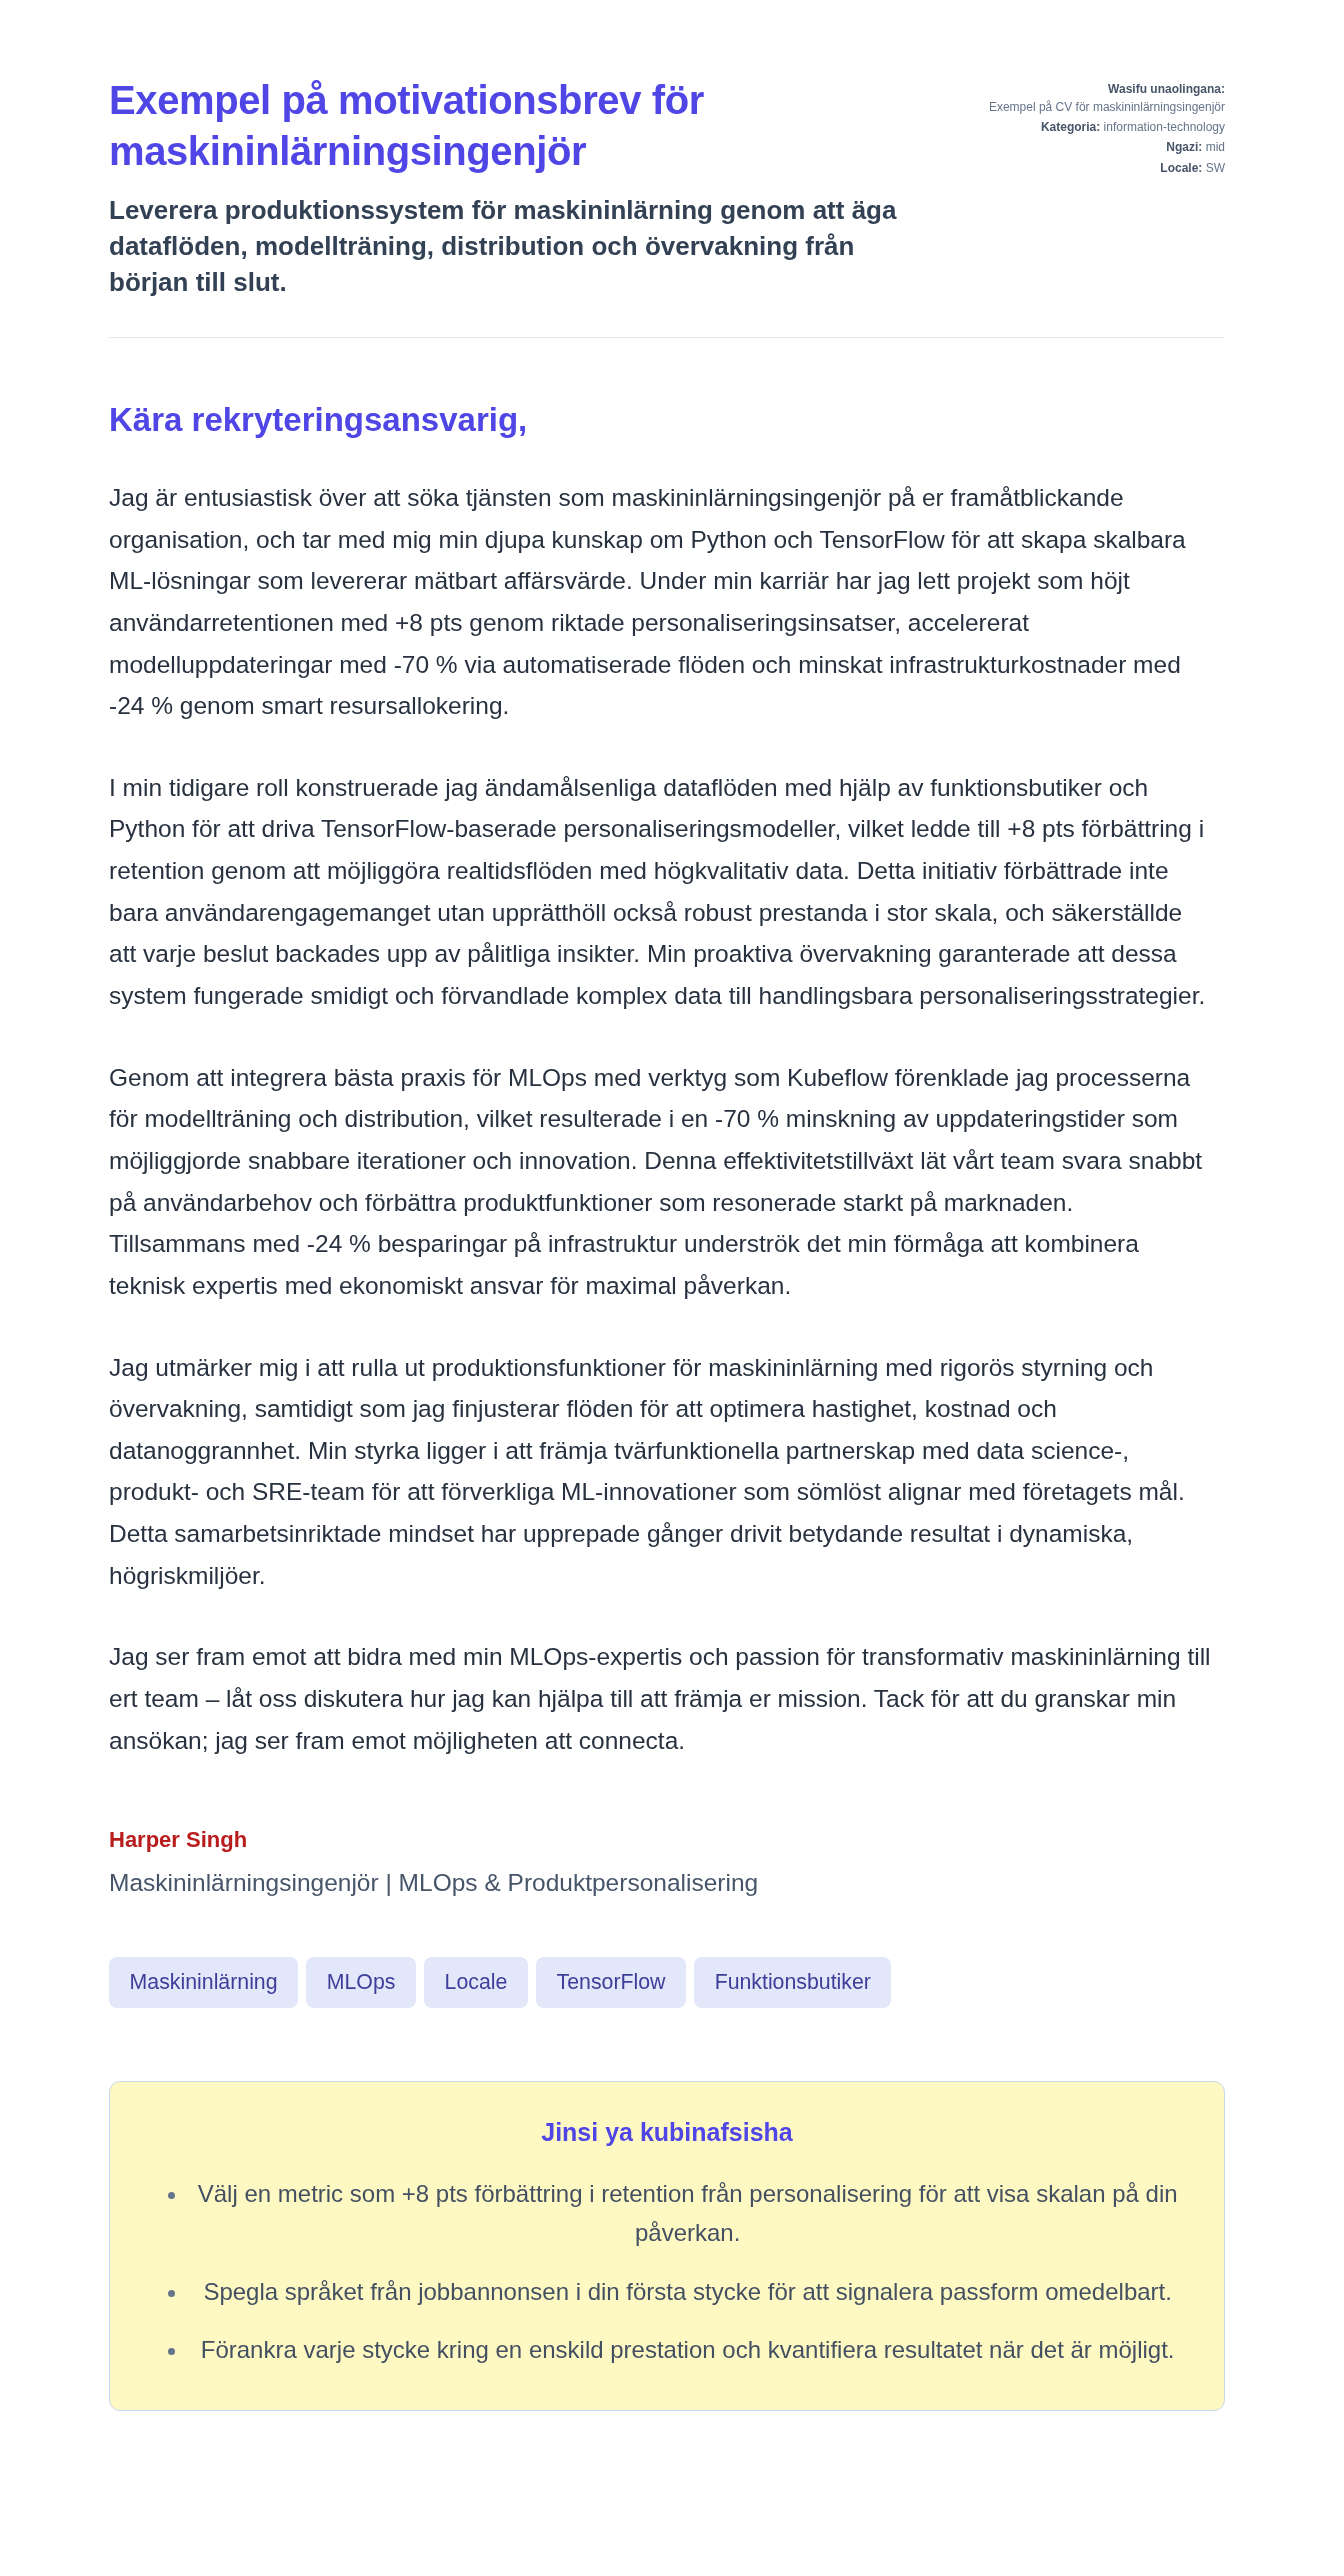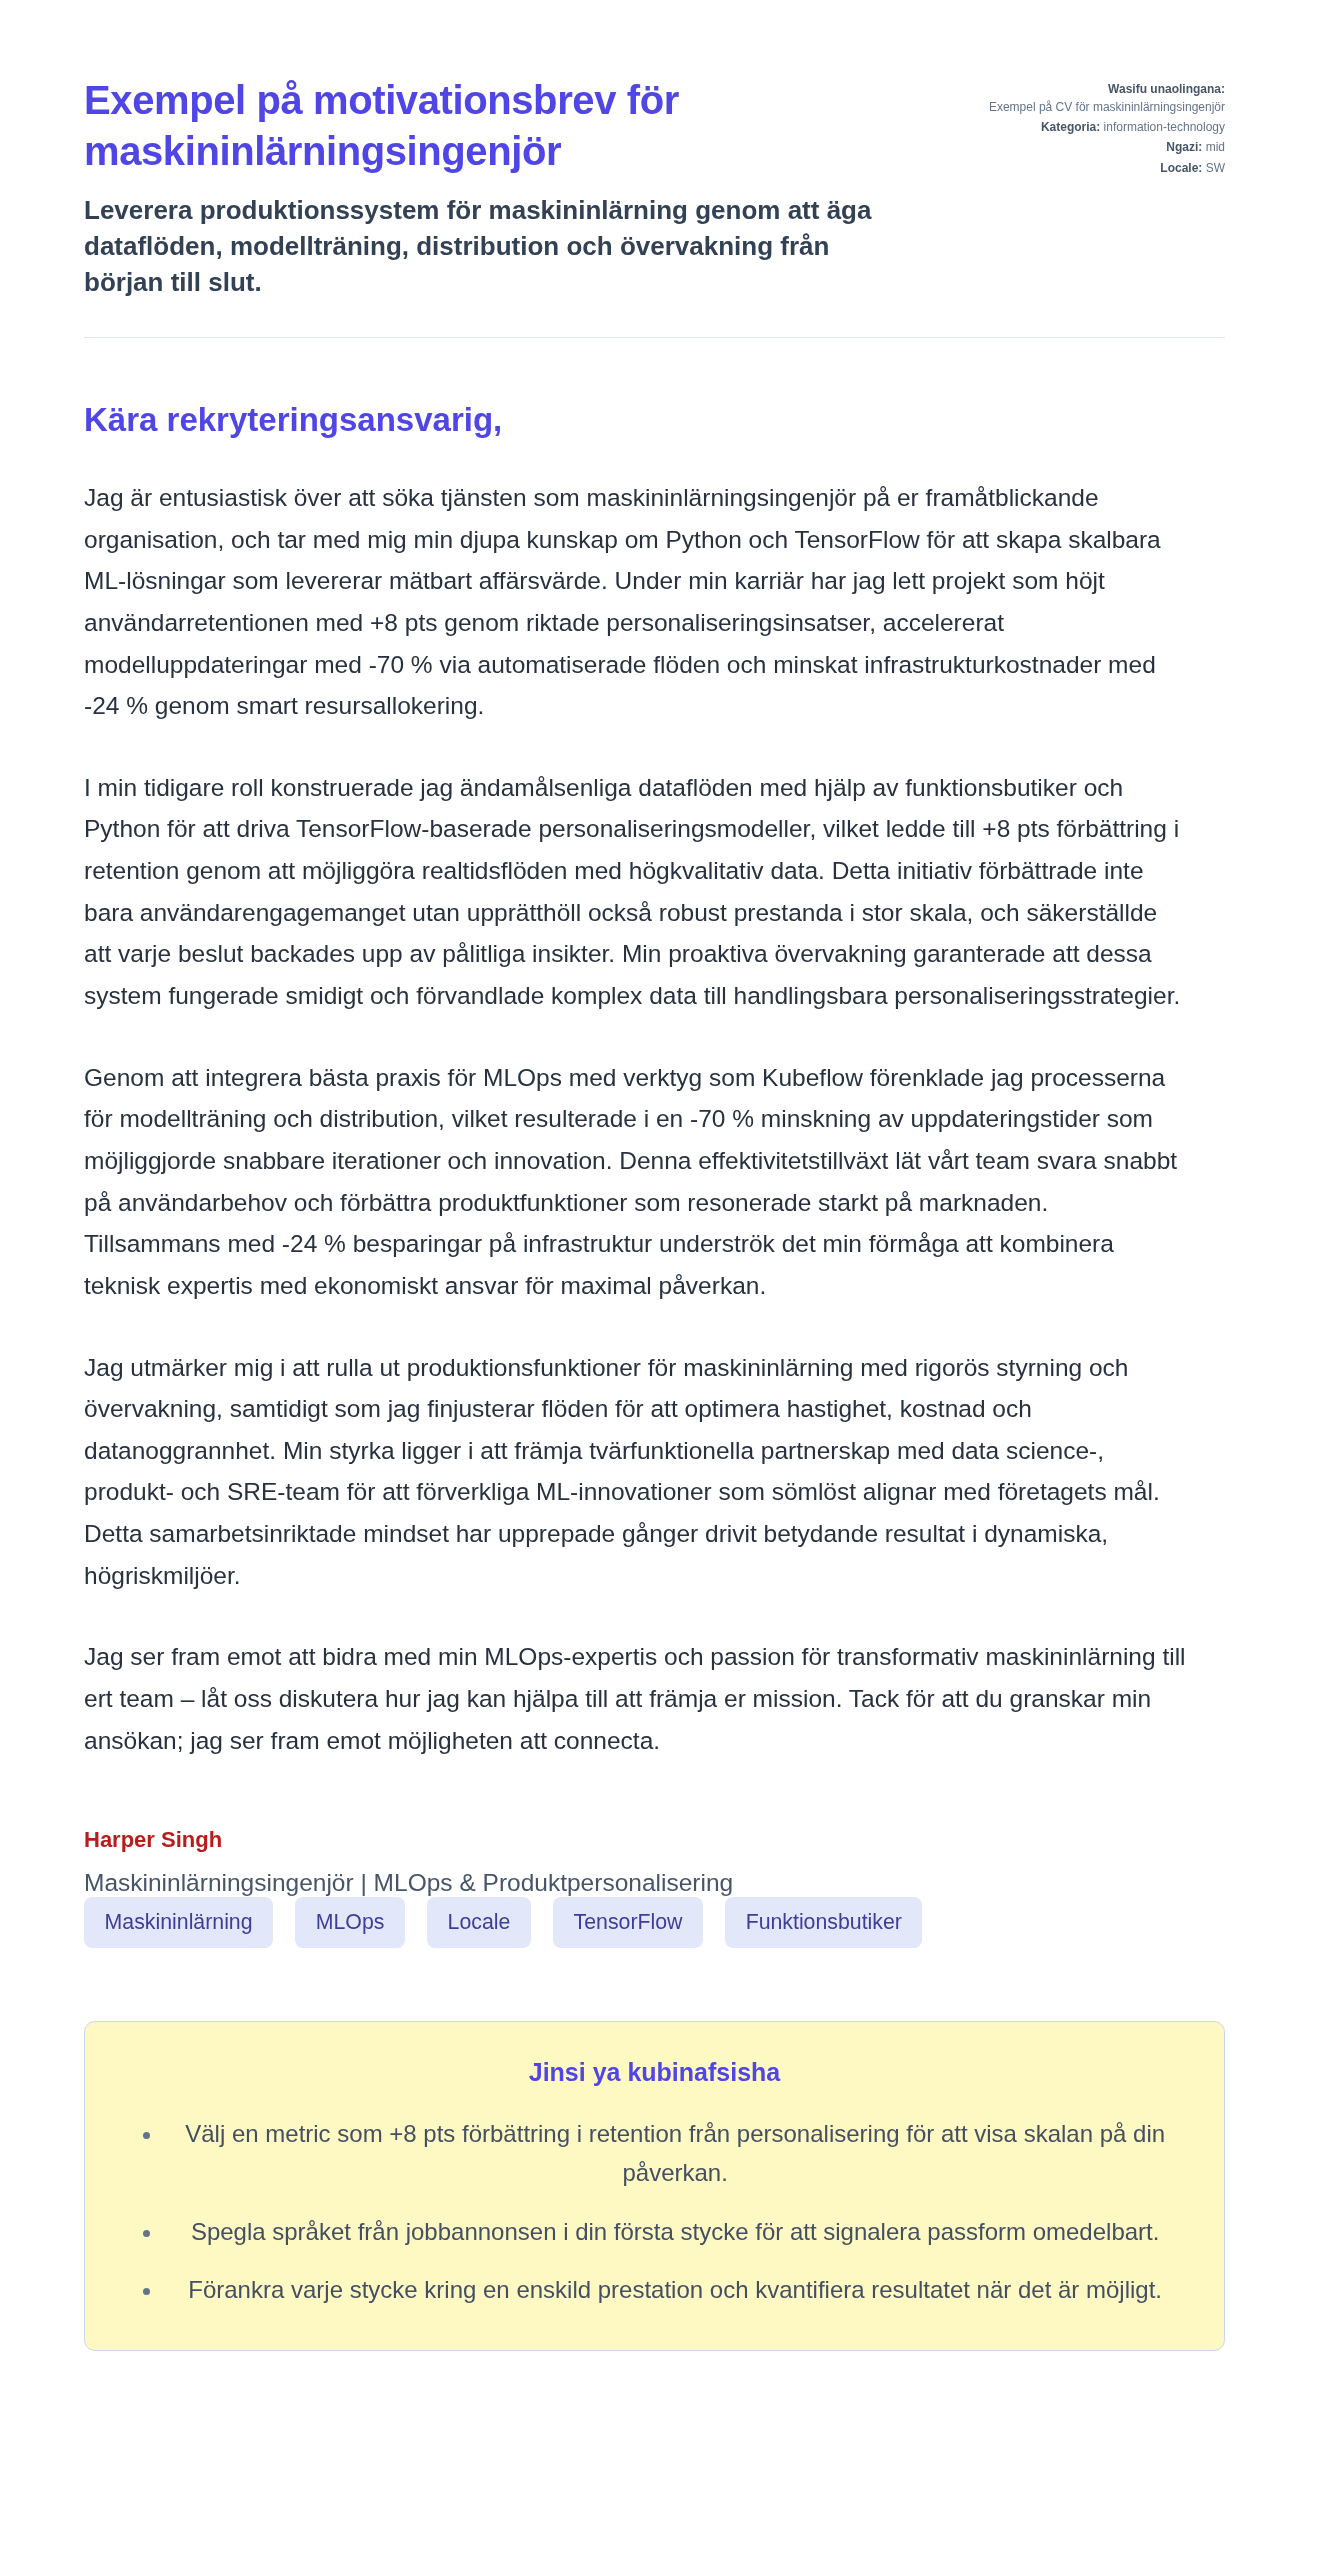--- a/index.html
+++ b/index.html
@@ -6,21 +6,21 @@
   body {
     font-family: "Liberation Sans", "DejaVu Sans", sans-serif;
     color: #1e293b;
     -webkit-font-smoothing: antialiased;
   }
   .page {
     width: 1344px;
     min-height: 2576px;
     margin: 0 auto;
     box-sizing: border-box;
-    padding: 75px 119px 63px 84px;
+    padding: 75px 119px 63px 109px;
     background: #ffffff;
   }
   .header {
     display: flex;
     justify-content: space-between;
     align-items: flex-start;
     gap: 47px;
   }
   .header-left { max-width: 822px; }
   .page-title {
@@ -74,23 +74,24 @@
     font-size: 22px;
     font-weight: 700;
     color: #b91c1c;
   }
   .sig-role {
     margin: 16px 0 0 0;
     font-size: 24.5px;
     color: #475569;
   }
   .tags {
+    margin-top: 60px;
     display: flex;
     flex-wrap: wrap;
-    gap: 22px;
+    gap: 8px;
   }
   .tag {
     display: inline-block;
     background: #e3e7fa;
     color: #3c3e99;
     font-size: 21.3px;
     font-weight: 500;
     padding: 12.7px 20.6px;
     border-radius: 8px;
     cursor: pointer;

